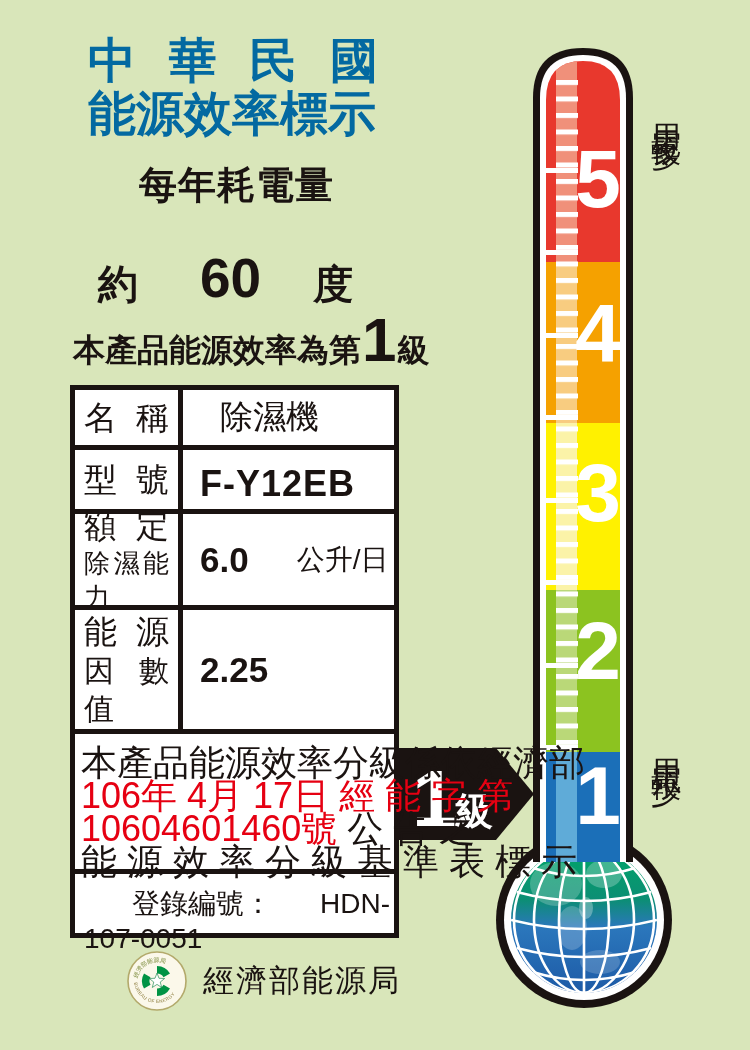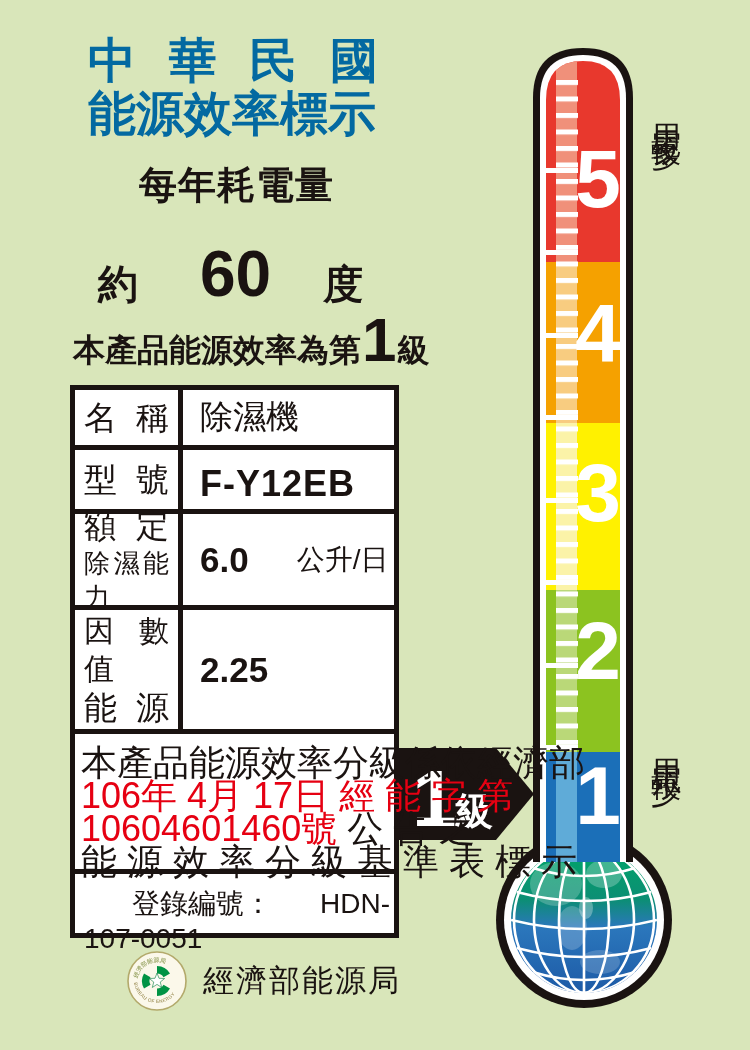--- a/index.html
+++ b/index.html
@@ -11,38 +11,38 @@
     font-family:"Liberation Sans", sans-serif;
     color:#1A1311;
   }
   
   .title{position:absolute;left:88px;top:34px;width:292px;color:#0369a1;font-weight:bold;}
   .title .t1{font-size:48px;line-height:54px;text-align:justify;text-align-last:justify;letter-spacing:2px;}
   .title .t2{font-size:48px;line-height:52px;letter-spacing:0px;white-space:nowrap;}
   .annual-heading{position:absolute;left:139px;top:160px;font-size:38px;font-weight:bold;letter-spacing:1px;}
   .consumption{position:absolute;left:98px;top:236px;height:68px;display:flex;align-items:flex-end;}
   .consumption .approx{font-size:40px;font-weight:bold;line-height:1;}
-  .consumption .val{font-size:64px;font-weight:bold;line-height:0.92;margin-left:62px;text-align:center;}
+  .consumption .val{font-size:55px;font-weight:bold;line-height:0.92;margin-left:62px;text-align:center;}
   .consumption .unit{font-size:40px;font-weight:bold;line-height:1;margin-left:52px;}
   .grade-sentence{position:absolute;left:73px;top:308px;height:60px;display:flex;align-items:flex-end;white-space:nowrap;}
   .grade-sentence .pre,.grade-sentence .suf{font-size:32px;font-weight:bold;line-height:1.1;}
   .grade-sentence .big{font-size:62px;font-weight:bold;line-height:0.88;margin:0 1px;}
   
   .info-table{position:absolute;left:70px;top:385px;width:329px;height:553px;
     background:#ffffff;border:5px solid #1A1311;box-sizing:border-box;}
   .trow{display:flex;border-bottom:5px solid #1A1311;box-sizing:border-box;}
   .trow:last-child{border-bottom:none;}
   .tlabel{width:108px;border-right:5px solid #1A1311;box-sizing:border-box;
     display:flex;flex-direction:column;justify-content:center;padding:0 9px;}
   .tlabel .j{display:block;text-align:justify;text-align-last:justify;}
   .lab-main{font-size:33px;line-height:40px;}
   .lab-sub4{font-size:26px;line-height:34px;}
   .lab-sub3{font-size:30px;line-height:38px;}
   .tvalue{flex:1;display:flex;align-items:center;padding-left:17px;}
-  .v-plain{font-size:33px;}
+  .v-plain{font-size:33px;margin-left:20px;}
   .v-bold{font-size:36px;font-weight:bold;letter-spacing:1px;margin-top:9px;}
   .v-num{font-size:35px;font-weight:bold;}
   .v-unit3{font-size:28px;margin-left:48px;}
   .v-unit4{font-size:24px;margin-left:16px;}
   .row1{height:60px;}
   .row2{height:64px;}
   .row3{height:96px;}
   .row4{height:124px;}
   .row5{height:140px;display:block;padding:12px 6px 0 6px;}
   .row6{height:59px;display:block;padding:11px 0 0 9px;}
@@ -193,22 +193,22 @@
         <span class="j lab-main">額定</span>
         <span class="j lab-sub4">除濕能力</span>
       </div>
       <div class="tvalue">
         <span class="v-num">6.0</span>
         <span class="v-unit3">公升/日</span>
       </div>
     </div>
     <div class="trow row4">
       <div class="tlabel">
+        <span class="j lab-main">能源</span>
         <span class="j lab-sub3">因數值</span>
-        <span class="j lab-main">能源</span>
       </div>
       <div class="tvalue">
         <span class="v-num">2.25</span>
       </div>
     </div>
     <div class="trow row5">
       <div class="notice-line"><span>本產品能源效率分級係依經濟部</span></div>
       <div class="notice-line"><span class="red">106年 4月 17日 經 能 字 第</span></div>
       <div class="notice-line"><span class="red">10604601460號</span><span> 公 告 之</span></div>
       <div class="notice-line"><span>能 源 效 率 分 級 基 準 表 標 示</span></div>

